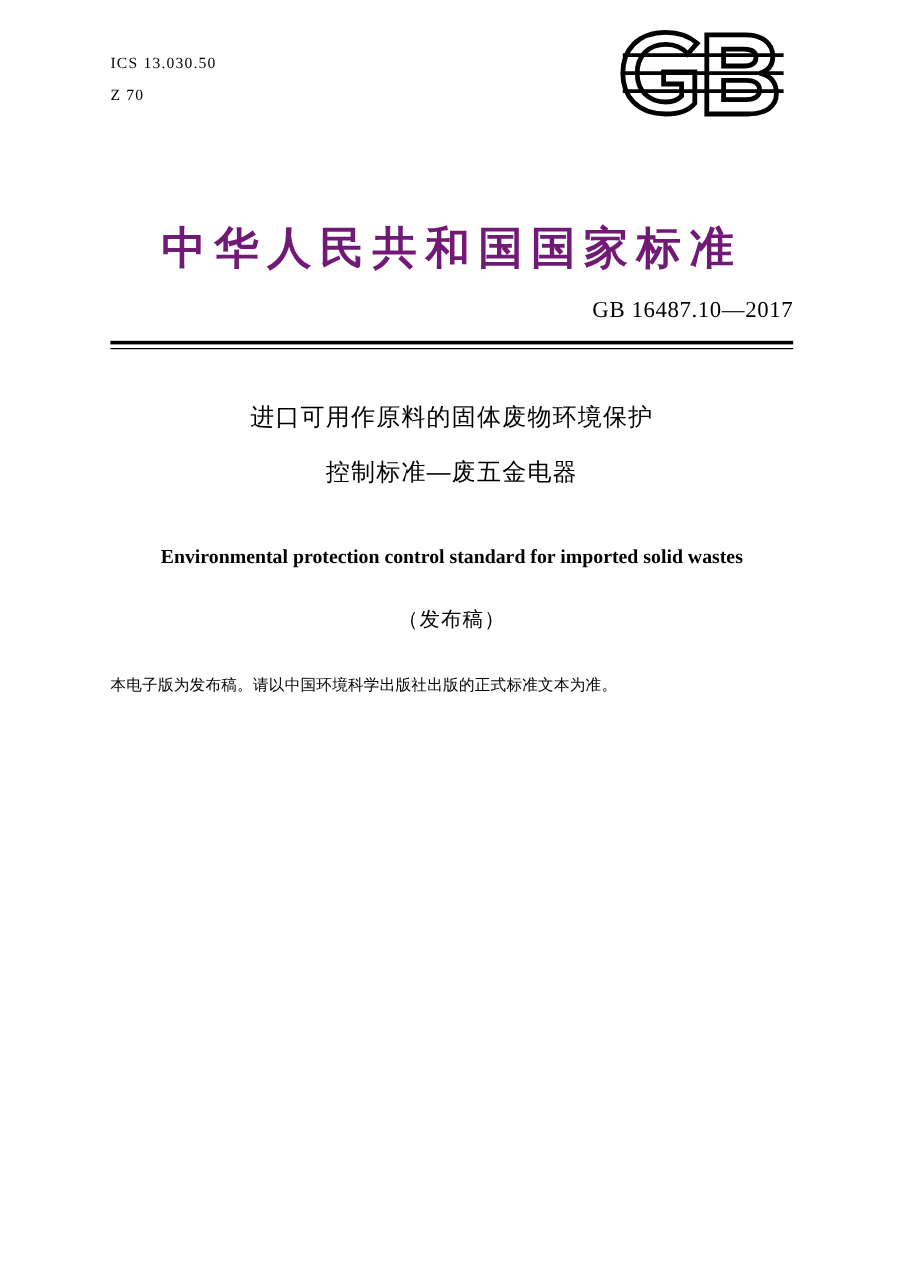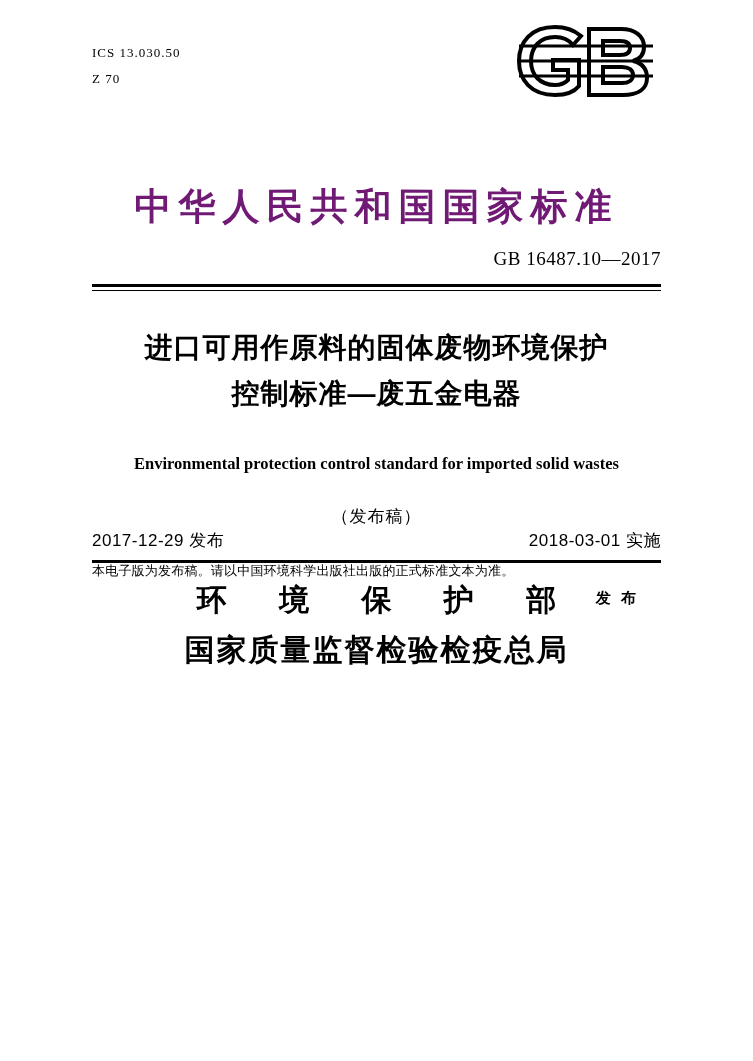--- a/index.html
+++ b/index.html
@@ -76,22 +76,22 @@
   .rule-thin {
     border: none;
     border-top: 1px solid #000;
     margin: 3px 0 0 0;
   }
 
   
   .doc-title {
     text-align: center;
     font-family: "Liberation Sans", sans-serif;
-    font-weight: bold;
-    font-size: 28px;
+    font-weight: normal;
+    font-size: 20px;
     line-height: 46px;
     margin-top: 34px;
     letter-spacing: 1px;
   }
   .doc-title-en {
     text-align: center;
     font-family: Liberation Serif, serif;
     font-weight: bold;
     font-size: 16.5px;
     line-height: 30px;
@@ -199,26 +199,14 @@
   </div>
 
   <div class="doc-title-en">
     <div>Environmental protection control standard for imported solid wastes</div>
   </div>
 
   <div class="doc-stage">（发布稿）</div>
 
   <div class="doc-note">本电子版为发布稿。请以中国环境科学出版社出版的正式标准文本为准。</div>
 
-  <div class="footer">
-    <div class="dates">
-      <span>2017-12-29 发布</span>
-      <span>2018-03-01 实施</span>
-    </div>
-    <hr class="footer-rule">
-    <div class="issuer-line1">
-      <span>环 境 保 护 部</span>
-      <span class="issuer-publish">发 布</span>
-    </div>
-    <div class="issuer-line2">国家质量监督检验检疫总局</div>
-  </div>
 
 </div>
 
 </body></html>

